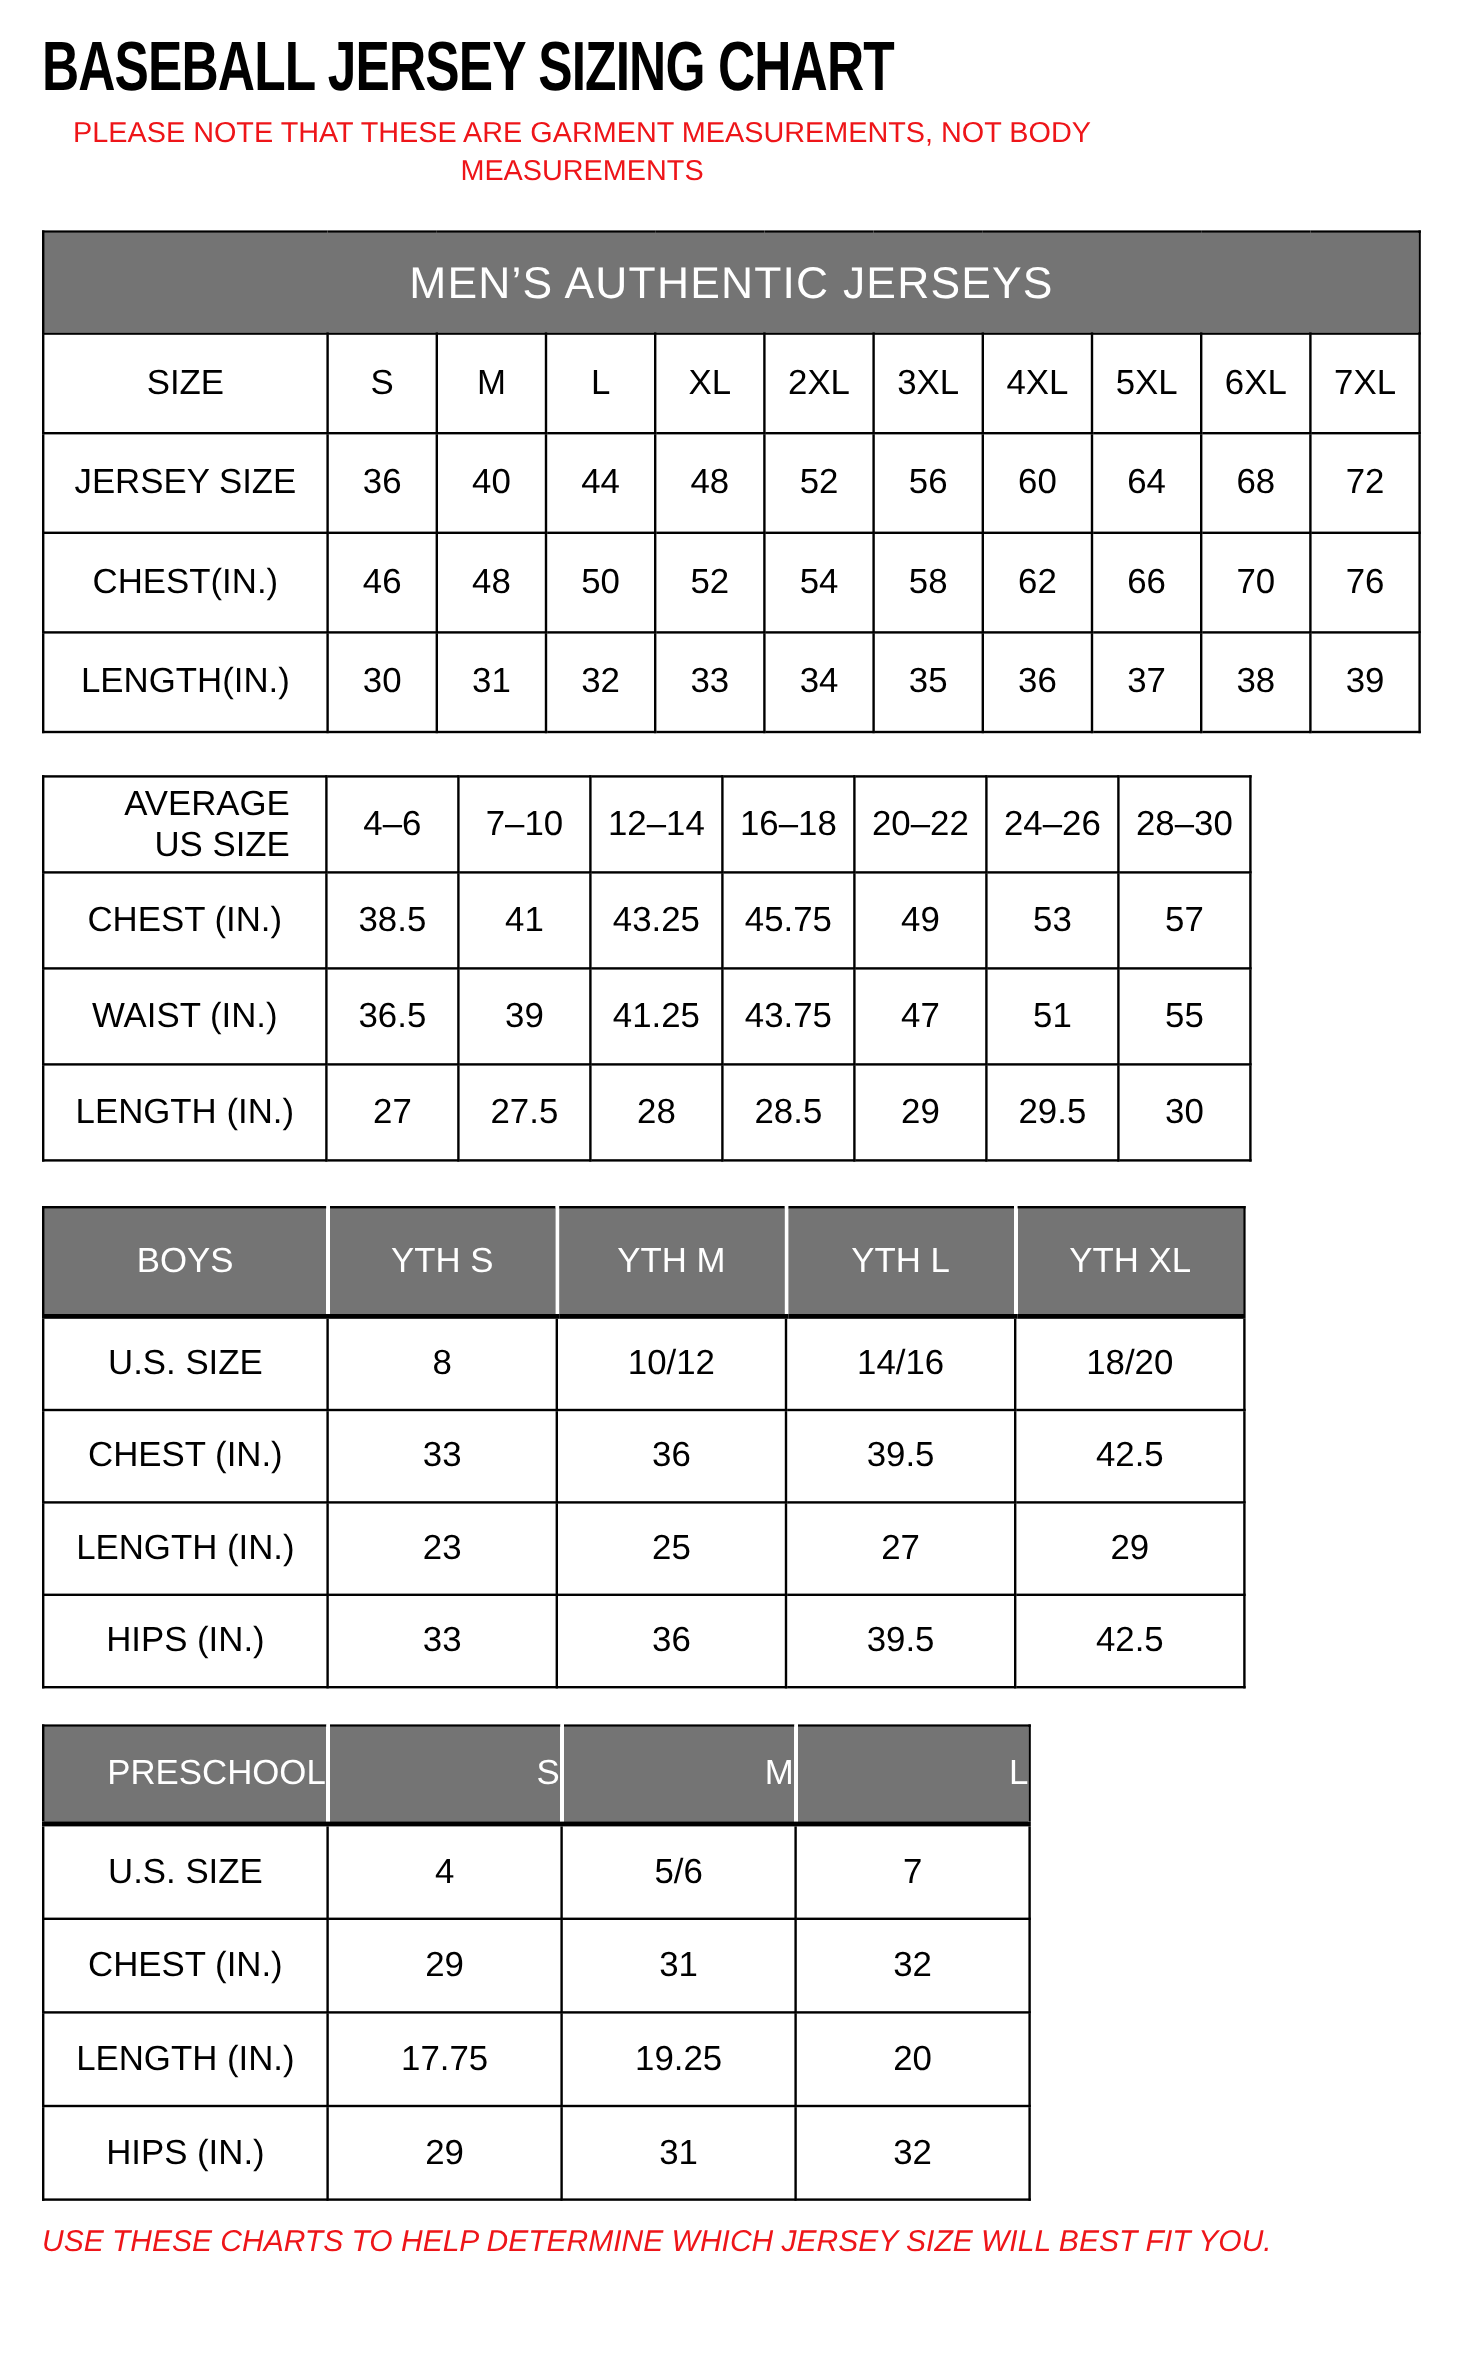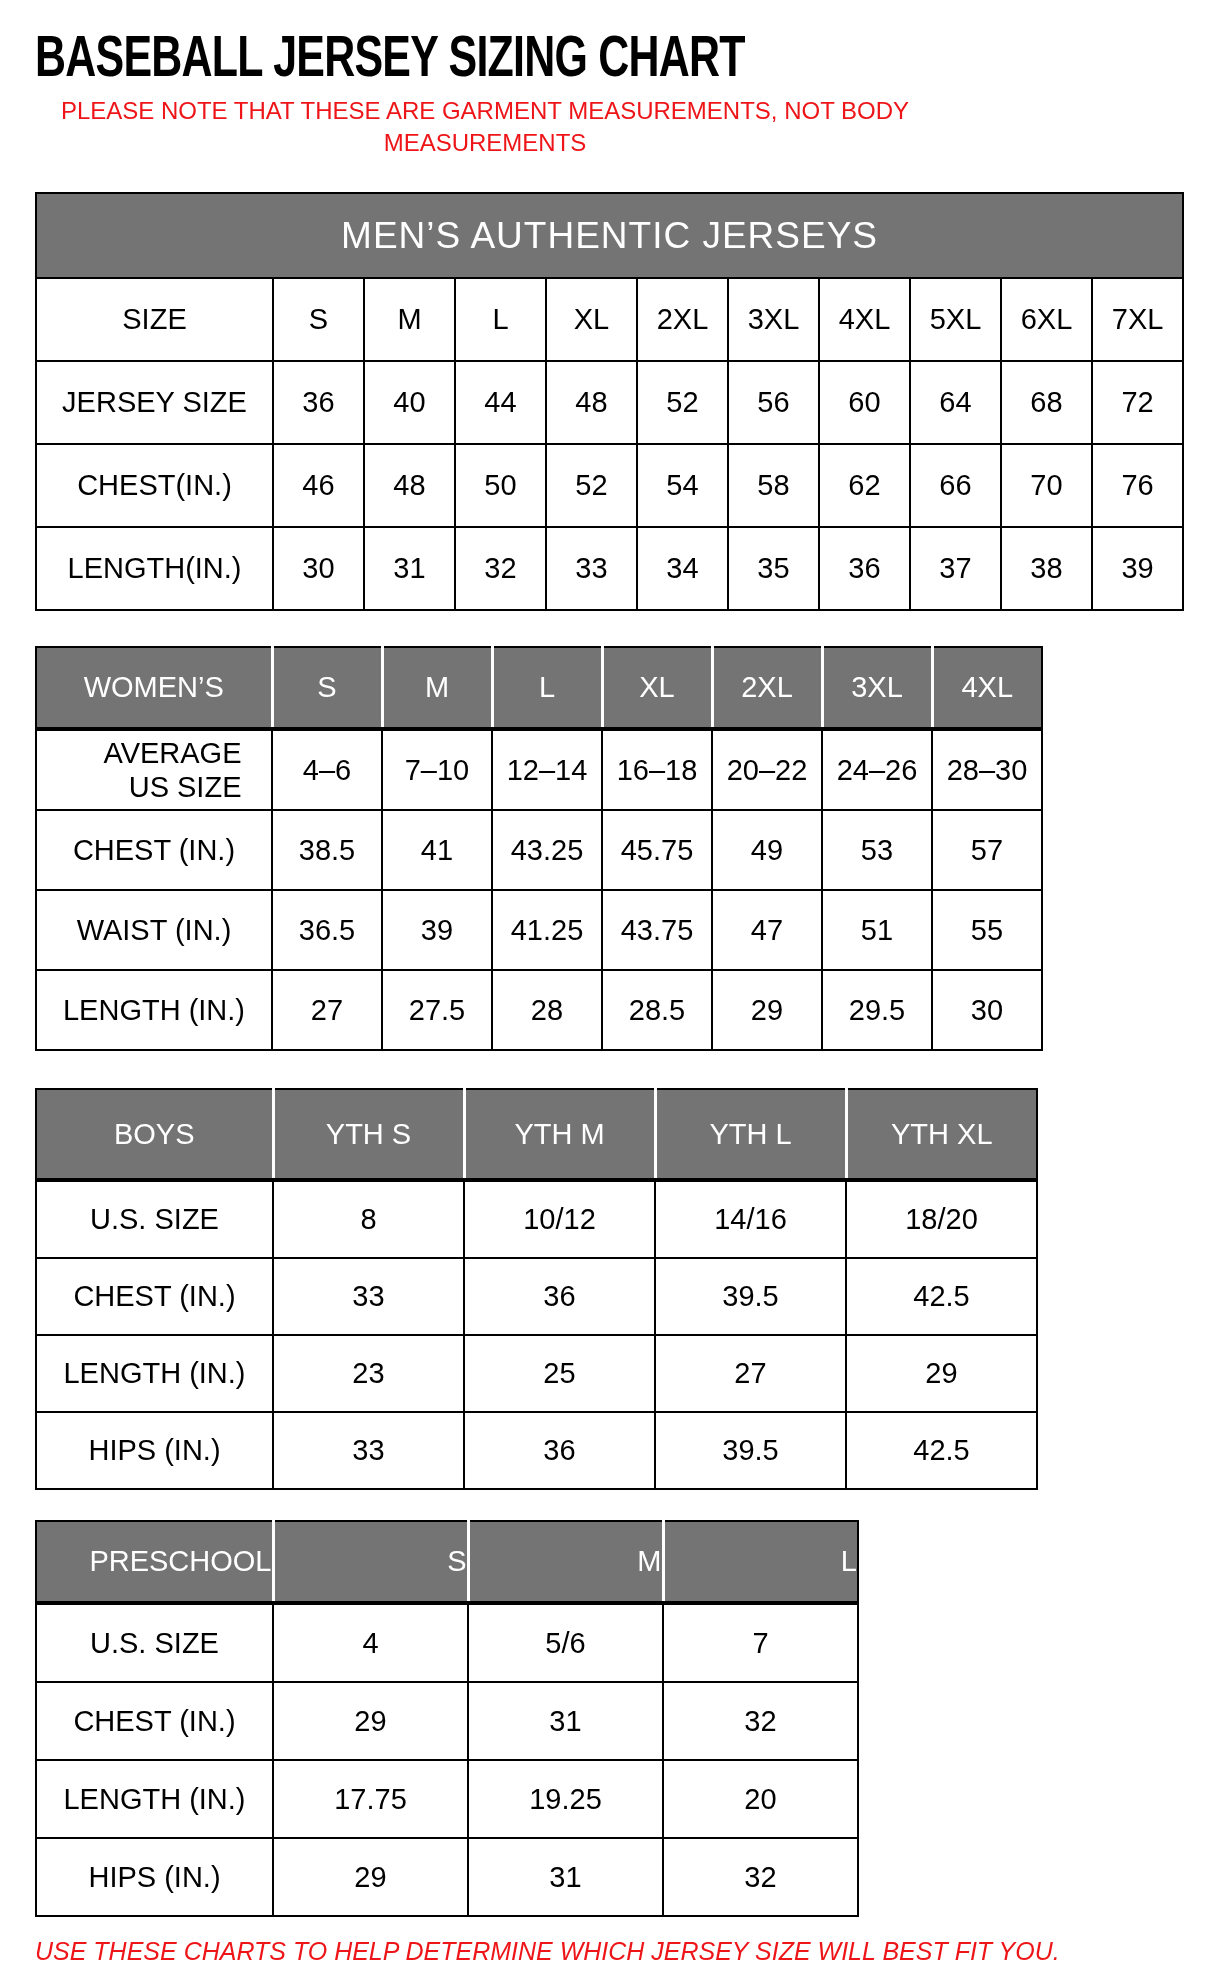--- a/index.html
+++ b/index.html
@@ -189,30 +189,20 @@
       <col class="c-size">
         <col class="c-size">
         <col class="c-size">
         <col class="c-size">
       <col class="c-size">
         <col class="c-size">
         <col class="c-size">
     </colgroup>
     <tbody>
       <tr>
-        <th>WOMEN’S</th>
-        <th>S</th>
-        <th>M</th>
-        <th>L</th>
-        <th>XL</th>
-        <th>2XL</th>
-        <th>3XL</th>
-        <th>4XL</th>
-      </tr>
-      <tr>
         <td class="lbl">
             <div class="wrap-narrow">AVERAGE US SIZE</div>
           </td>
         <td>4–6</td>
         <td>7–10</td>
         <td>12–14</td>
         <td>16–18</td>
         <td>20–22</td>
         <td>24–26</td>
         <td>28–30</td>

